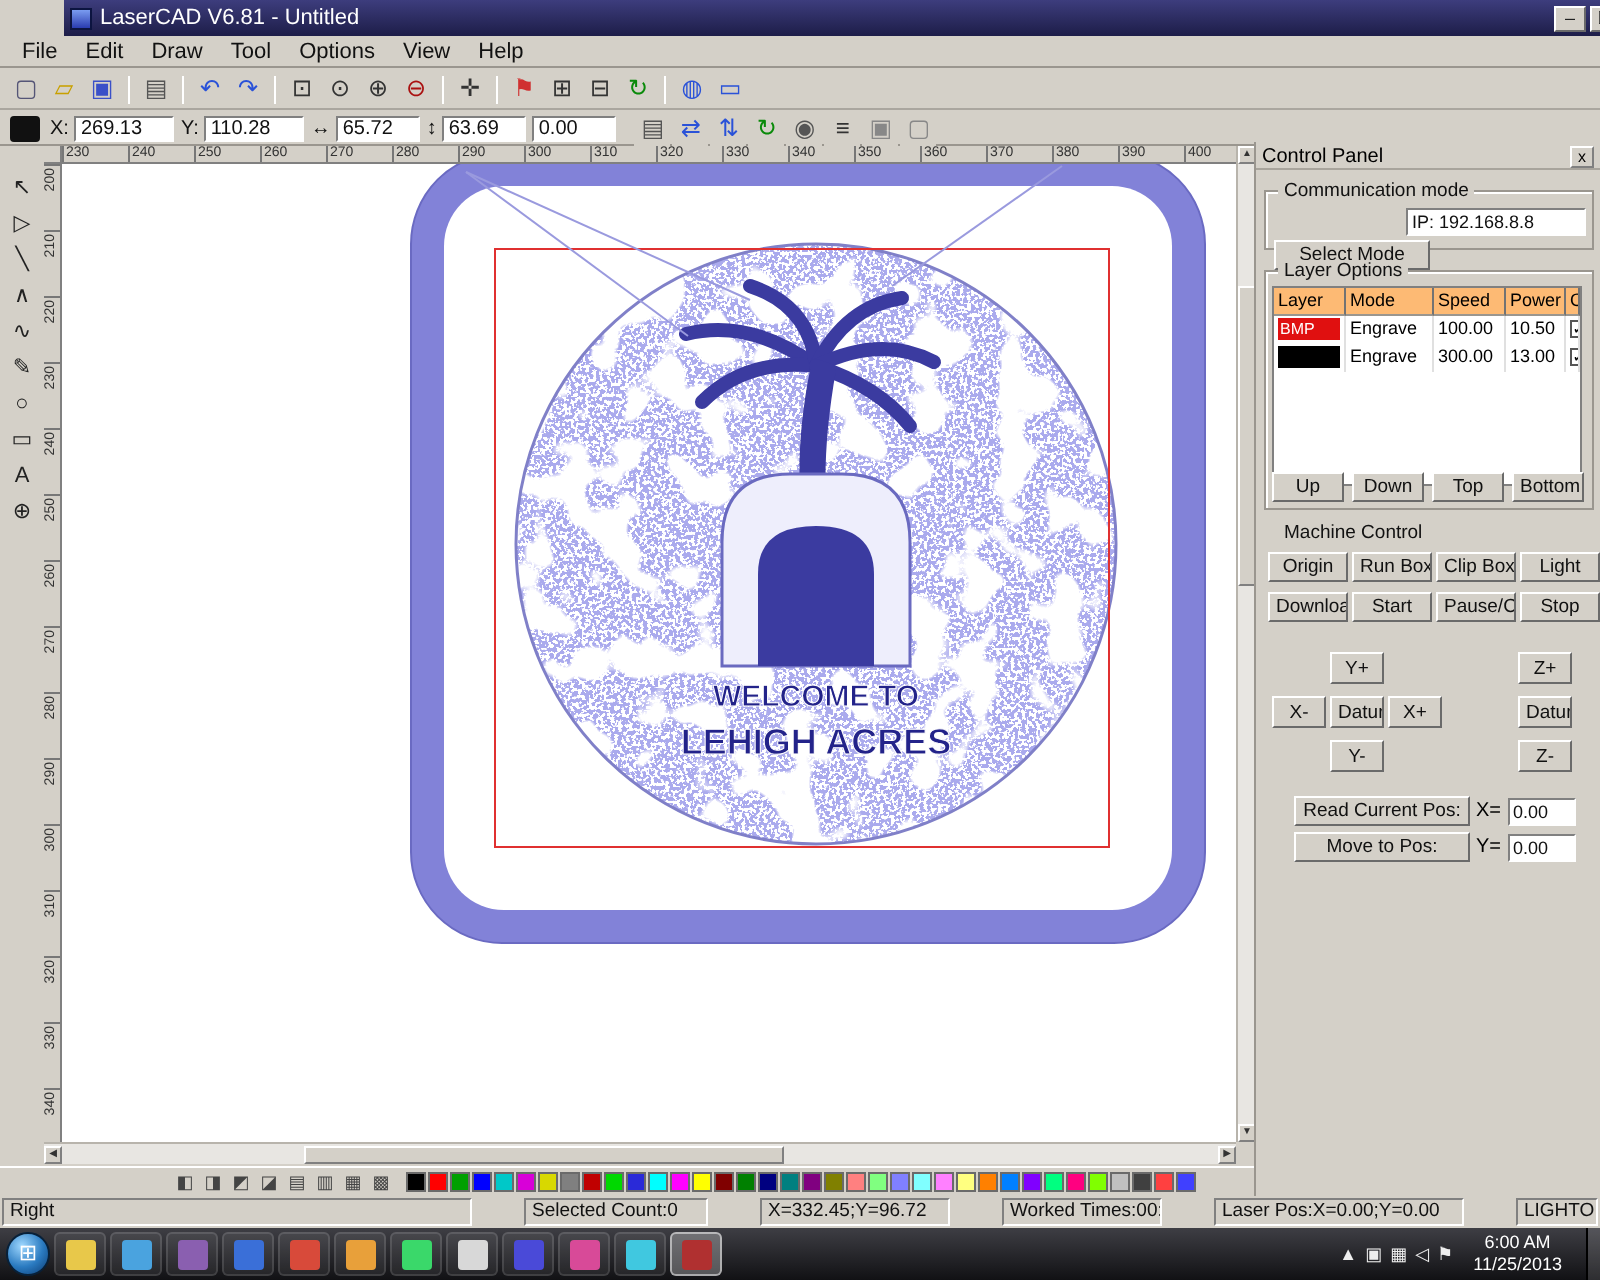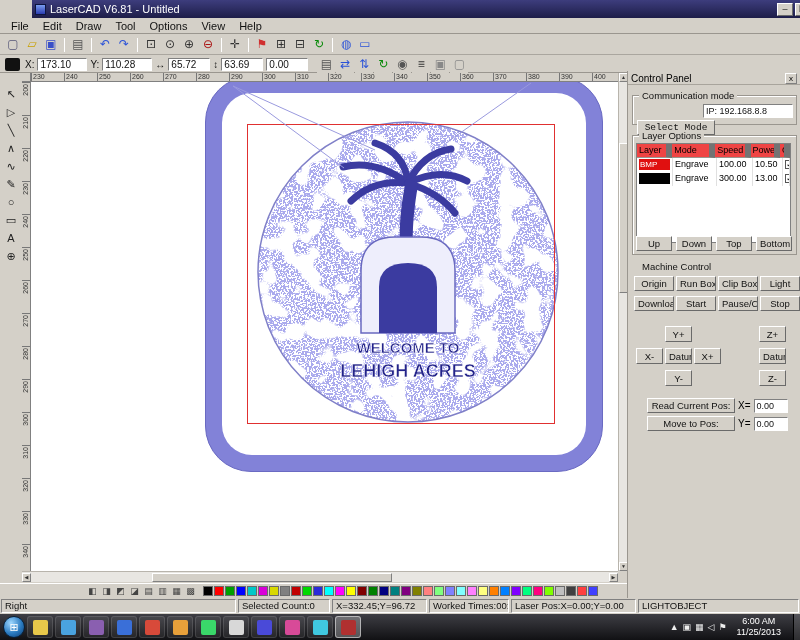--- a/index.html
+++ b/index.html
@@ -74,41 +74,41 @@
     font-size:8px; line-height:9px; text-align:center; padding:0; }
   .grp { position:absolute; left:4px; width:165px; border:1px solid #9a968f; box-shadow:1px 1px 0 #fff inset; }
   .grp-title { position:absolute; top:-6px; left:6px; background:#d4d0c8; padding:0 3px; font-size:9.5px; color:#111; }
   .btn { background:#d4d0c8; border:1px solid; border-color:#fff #6a6a6a #6a6a6a #fff; font-size:9.5px;
     padding:0 3px; height:15px; line-height:13px; color:#111; white-space:nowrap; overflow:hidden; }
   .field { background:#fff; border:1px solid; border-color:#808080 #fff #fff #808080; font-size:9px; padding:0 2px;
     height:14px; line-height:12px; color:#111; }
 
   .layer-table { position:absolute; left:3px; top:7px; width:155px; background:#fff; border:1px solid #808080; }
   .lt-hrow, .lt-row { display:flex; height:14px; }
-  .lt-hcell { background:#ef4444; border-right:6px solid #737373; border-bottom:1px solid #9a968f; font-size:9px;
+  .lt-hcell { background:#fdba74; border-right:1px solid #737373; border-bottom:1px solid #9a968f; font-size:9px;
     padding:1px 2px; overflow:hidden; white-space:nowrap; }
   .lt-c { border-right:1px solid #e0e0e0; font-size:9px; padding:1px 2px; overflow:hidden; white-space:nowrap; }
   .c-layer { width:36px; } .c-mode { width:44px; } .c-speed { width:36px; } .c-power { width:30px; } .c-out { width:18px; flex:1; }
   .lt-swatch { display:block; width:100%; height:11px; color:#fff; font-size:8px; line-height:11px; padding-left:1px; }
   .cb { display:inline-block; width:9px; height:9px; background:#fff; border:1px solid #555; font-size:8px; line-height:8px; text-align:center; }
   .lt-empty { height:56px; background:#fff; }
 
   .jog-btn { position:absolute; width:27px; height:16px; }
   .posrow { position:absolute; display:flex; align-items:center; gap:3px; }
 
   
   .palette-row { position:absolute; left:0; top:583px; width:627px; height:15px; background:#d4d0c8;
     border-top:1px solid #fff; display:flex; align-items:center; }
   .mini-tools { display:flex; margin-left:86px; gap:1px; }
   .mini-btn { width:13px; height:13px; background:#d4d0c8; border:1px solid transparent; font-size:9px; line-height:11px;
     text-align:center; padding:0; color:#444; }
   .swatches { display:flex; margin-left:6px; }
   .swatch { width:10px; height:10px; border:1px solid #6a6a6a; margin-right:1px; }
 
-  .statusbar { position:absolute; left:0; top:598px; width:800px; height:16px; background:#d4d0c8; display:flex; }
+  .statusbar { position:absolute; left:0; top:598px; width:800px; height:16px; background:#d4d0c8; display:flex;gap:24px; }
   .sb-seg { border:1px solid; border-color:#808080 #fff #fff #808080; margin:1px; font-size:9.5px; padding:0 3px;
     line-height:12px; color:#111; overflow:hidden; white-space:nowrap; }
 
   
   .taskbar { position:absolute; left:0; top:614px; width:800px; height:26px;
     background:linear-gradient(#3e3e44,#111114); display:flex; align-items:center; padding-left:3px; }
   .start-orb { width:22px; height:22px; border-radius:50%; background:radial-gradient(circle at 35% 30%,#9fd8ff,#2a7ac0 55%,#0c3a70);
     border:1px solid #082038; color:#fff; font-size:11px; line-height:20px; text-align:center; padding:0; }
   .tb-app { width:26px; height:22px; margin-left:2px; border-radius:3px; background:rgba(255,255,255,0.07);
     border:1px solid rgba(255,255,255,0.12); display:flex; align-items:center; justify-content:center; padding:0; }
@@ -166,21 +166,21 @@
       <button class="tb-btn" style="color: rgb(51, 51, 51);">⊟</button>
       <button class="tb-btn" style="color: rgb(10, 138, 10);">↻</button>
       <span class="tb-sep"></span>
       <button class="tb-btn" style="color: rgb(42, 82, 216);">◍</button>
       <button class="tb-btn" style="color: rgb(42, 82, 216);">▭</button>
     </div>
 
   <div class="toolbar2">
     <span class="sel-ico"></span>
     <span class="coord-lbl">X:</span>
-    <span class="coord-field">173.10</span>
+    <span class="coord-field">269.13</span>
     <span class="coord-lbl">Y:</span>
     <span class="coord-field">110.28</span>
     <span class="coord-lbl">↔</span>
     <span class="coord-field small">65.72</span>
     <span class="coord-lbl">↕</span>
     <span class="coord-field small">63.69</span>
     <span class="coord-field small">0.00</span>
     <span style="display:flex;gap:1px;margin-left:6px;">
         <button class="tb-btn" style="color: rgb(85, 85, 85);">▤</button>
         <button class="tb-btn" style="color: rgb(42, 82, 216);">⇄</button>
@@ -308,21 +308,21 @@
   </div>
 
   <div class="cpanel">
     <div class="cp-head">
       <span>Control Panel</span>
       <button class="cp-close">x</button>
     </div>
 
     <div class="grp" style="top:24px; height:30px;">
       <span class="grp-title">Communication mode</span>
-      <button class="btn" style="position:absolute;left:4px;top:24px;width:78px;font-family:Liberation Mono, monospace;">Select Mode</button>
+      <button class="btn" style="position:absolute;left:4px;top:24px;width:78px;">Select Mode</button>
       <span class="field" style="position:absolute;left:70px;top:8px;width:90px;display:inline-block;">IP: 192.168.8.8</span>
     </div>
 
     <div class="grp" style="top:64px; height:120px;">
       <span class="grp-title">Layer Options</span>
       <div class="layer-table">
         <div class="lt-hrow">
             <span class="lt-hcell c-layer">Layer</span>
             <span class="lt-hcell c-mode">Mode</span>
             <span class="lt-hcell c-speed">Speed</span>

